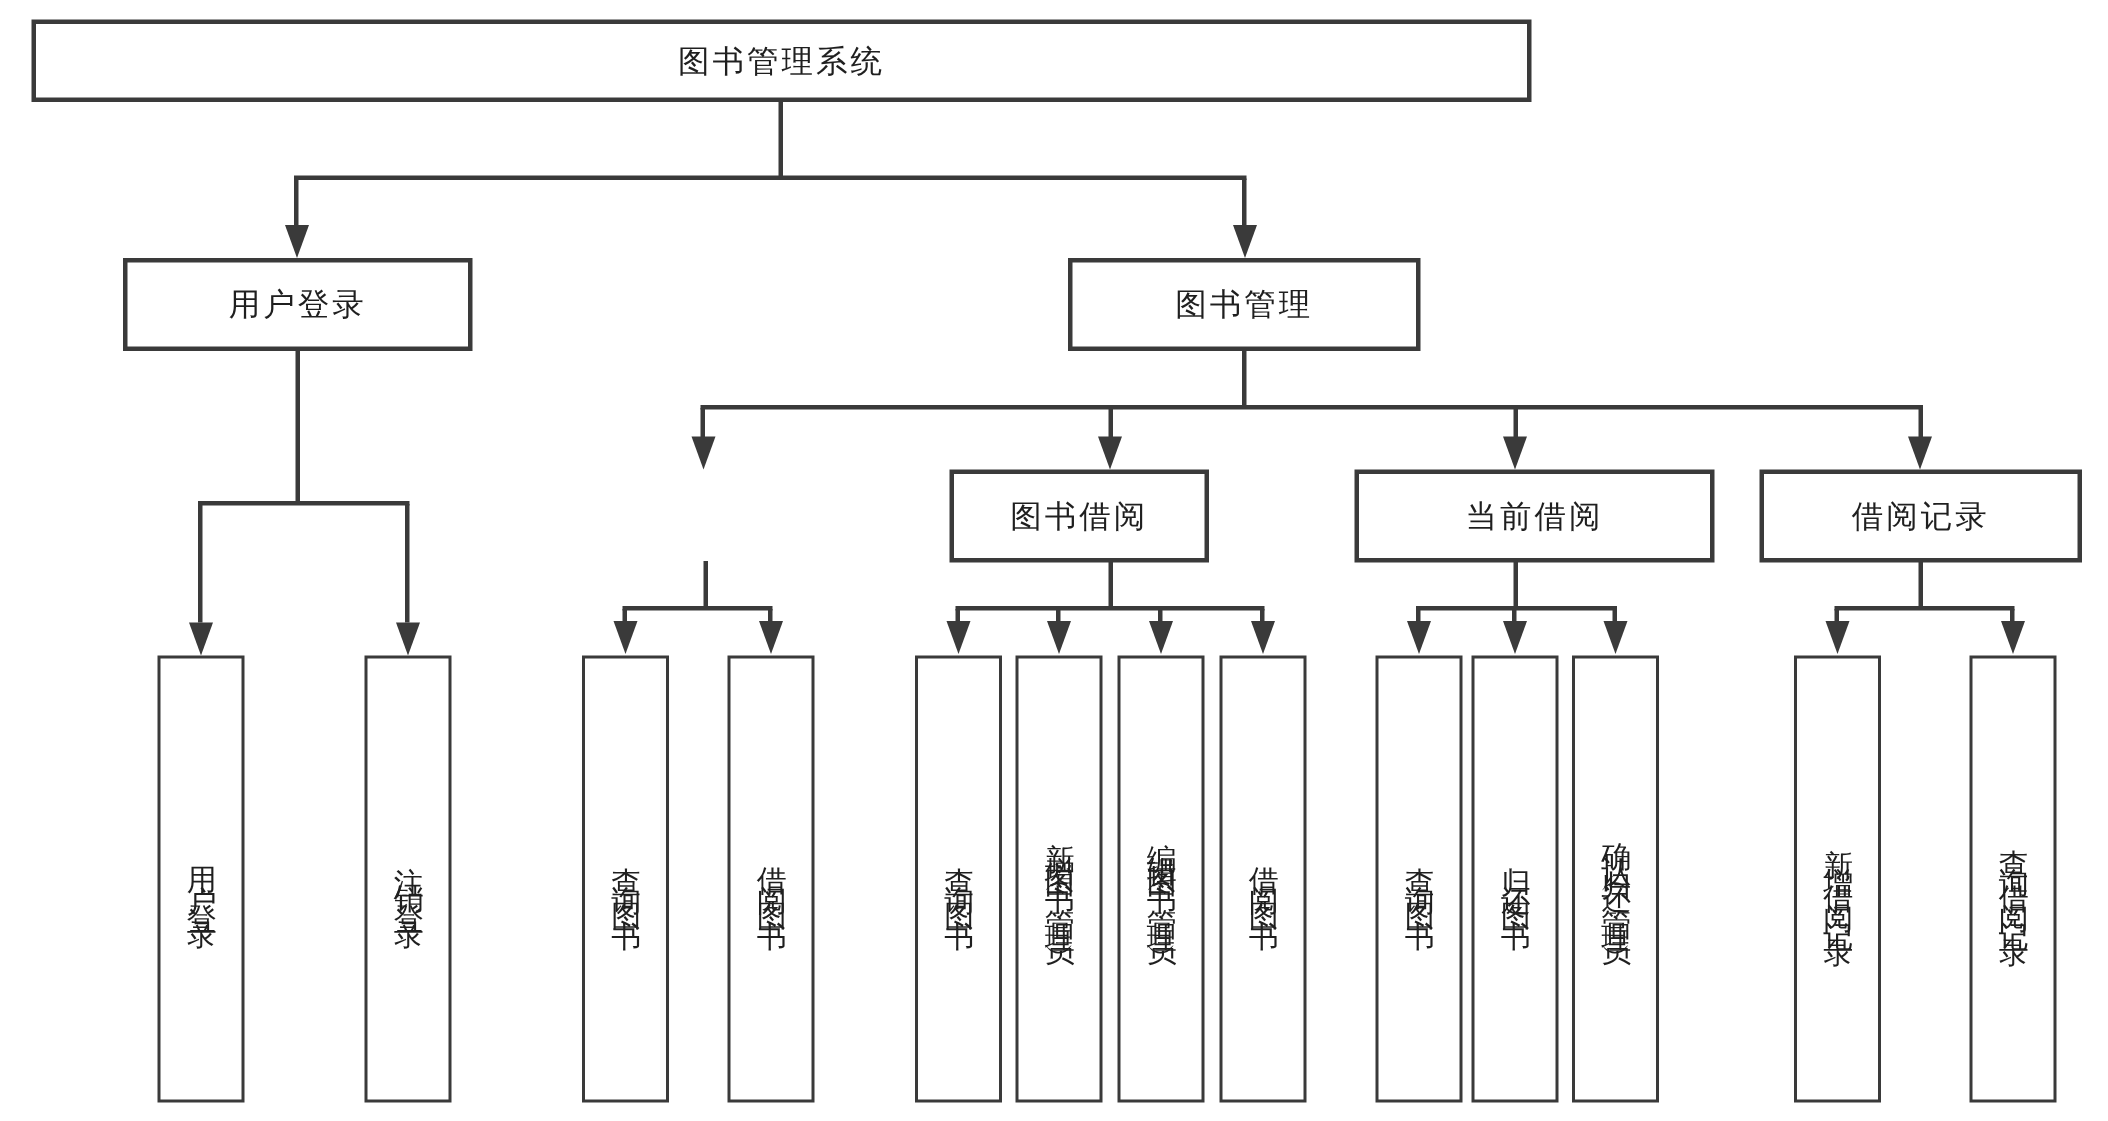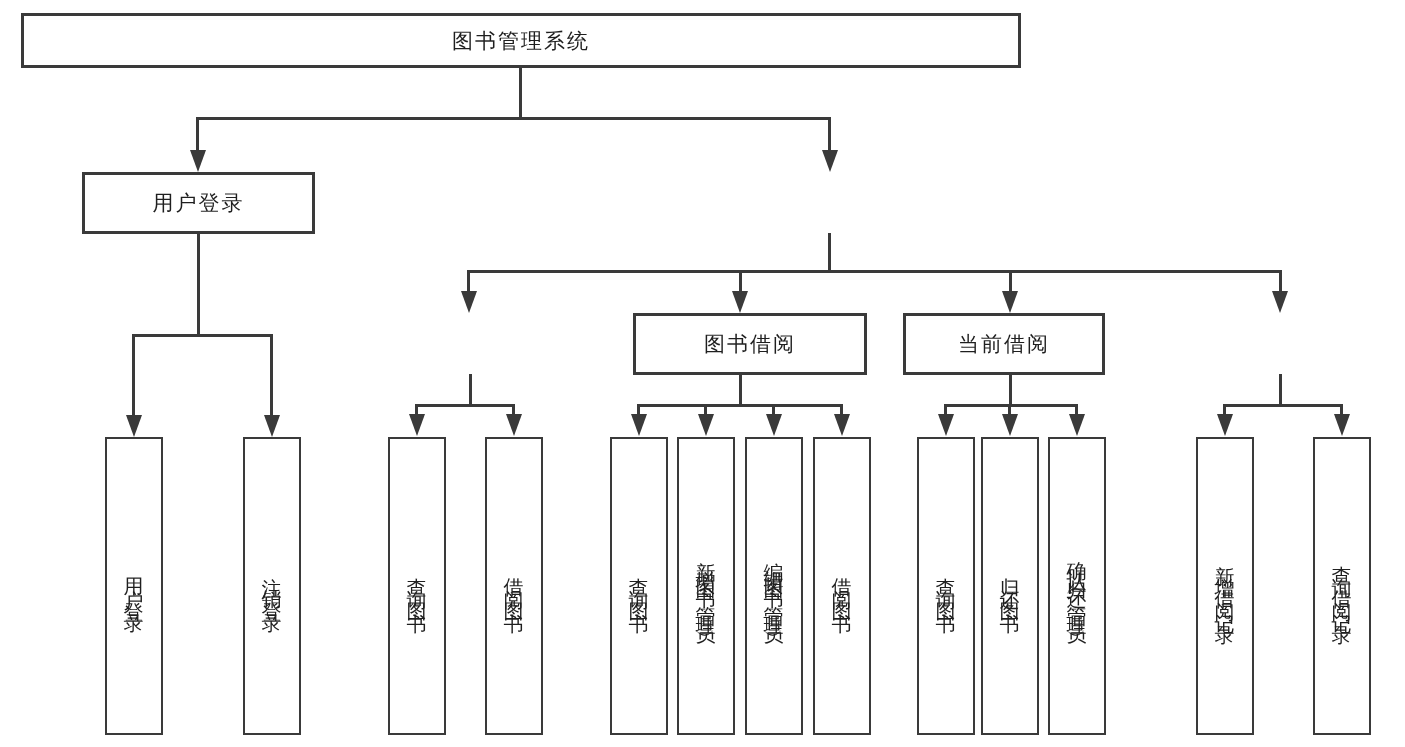--- a/index.html
+++ b/index.html
@@ -43,44 +43,50 @@
   <div class="vl" style="left:519px;top:68px;width:3px;height:51px"></div>
   <div class="hl" style="left:196px;top:117px;width:635px;height:3px"></div>
   <div class="vl" style="left:196px;top:119px;width:3px;height:33px"></div>
   <div class="ah" style="left:190px;top:150px"></div>
   <div class="vl" style="left:828px;top:119px;width:3px;height:33px"></div>
   <div class="ah" style="left:822px;top:150px"></div>
 
   <div class="box hlabel" style="left:82px;top:172px;width:233px;height:62px">
     <span>用户登录</span>
   </div>
+  <div class="box hlabel" style="left:712px;top:172px;width:235px;height:62px">
+    <span>图书管理</span>
+  </div>
 
   <div class="vl" style="left:197px;top:233px;width:3px;height:103px"></div>
   <div class="hl" style="left:132px;top:334px;width:141px;height:3px"></div>
   <div class="vl" style="left:132px;top:336px;width:3px;height:79px"></div>
   <div class="ah" style="left:126px;top:415px"></div>
   <div class="vl" style="left:270px;top:336px;width:3px;height:79px"></div>
   <div class="ah" style="left:264px;top:415px"></div>
 
   <div class="vl" style="left:828px;top:233px;width:3px;height:39px"></div>
   <div class="hl" style="left:467px;top:270px;width:815px;height:3px"></div>
   <div class="vl" style="left:467px;top:272px;width:3px;height:20px"></div>
   <div class="ah" style="left:461px;top:291px"></div>
   <div class="vl" style="left:739px;top:272px;width:3px;height:20px"></div>
   <div class="ah" style="left:732px;top:291px"></div>
   <div class="vl" style="left:1009px;top:272px;width:3px;height:20px"></div>
   <div class="ah" style="left:1002px;top:291px"></div>
   <div class="vl" style="left:1279px;top:272px;width:3px;height:20px"></div>
   <div class="ah" style="left:1272px;top:291px"></div>
 
-  <div class="box hlabel" style="left:633px;top:313px;width:234px;height:62px">
+  <div class="box hlabel" style="left:633px;top:313px;width:173px;height:62px">
     <span>图书借阅</span>
   </div>
-  <div class="box hlabel" style="left:903px;top:313px;width:202px;height:62px">
+  <div class="box hlabel" style="left:903px;top:313px;width:240px;height:62px">
     <span>当前借阅</span>
+  </div>
+  <div class="box hlabel" style="left:1173px;top:313px;width:215px;height:62px">
+    <span>借阅记录</span>
   </div>
 
   <div class="vl" style="left:469px;top:374px;width:3px;height:32px"></div>
   <div class="hl" style="left:415px;top:404px;width:100px;height:3px"></div>
   <div class="vl" style="left:415px;top:406px;width:3px;height:9px"></div>
   <div class="ah" style="left:409px;top:414px"></div>
   <div class="vl" style="left:512px;top:406px;width:3px;height:9px"></div>
   <div class="ah" style="left:506px;top:414px"></div>
 
   <div class="vl" style="left:739px;top:374px;width:3px;height:32px"></div>

